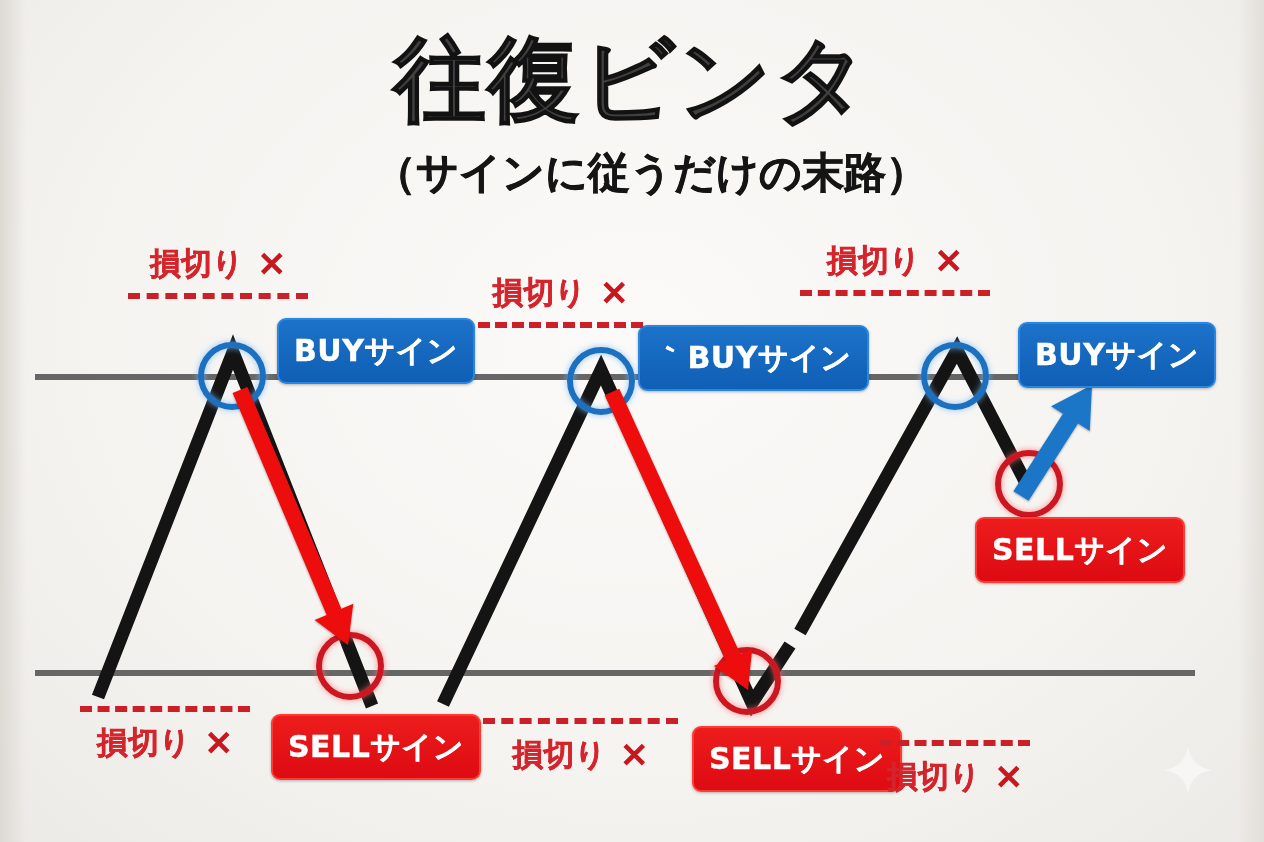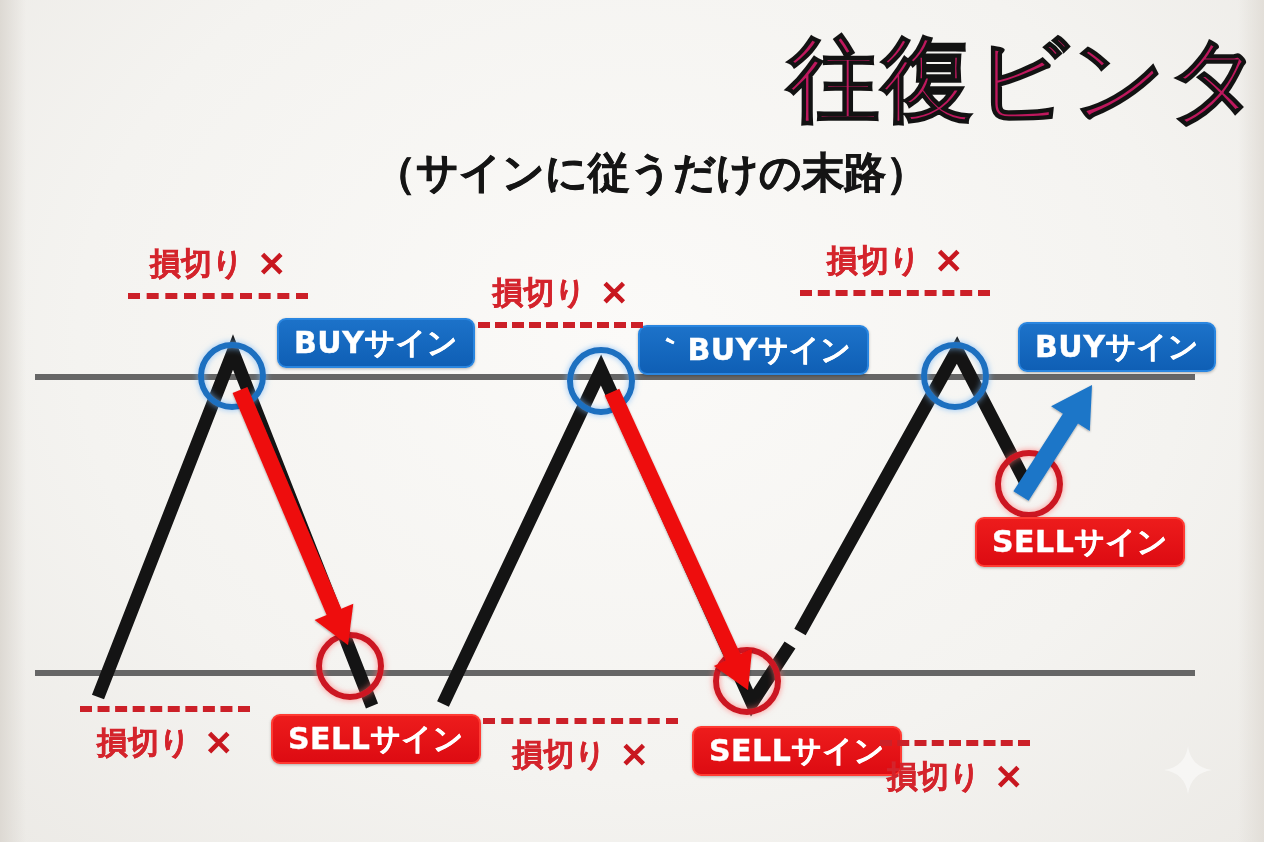--- a/index.html
+++ b/index.html
@@ -31,25 +31,25 @@
     position: absolute;
     right: 0; top: 0; width: 26px; height: 100%;
     background: linear-gradient(to left, #e2ded8 0%, rgba(244,243,240,0) 100%);
   }
 
   
   #title {
     position: absolute;
     left: 0; top: 32px;
     width: 1264px;
-    text-align: right;
+    text-align: center;
     font-size: 92px;
     line-height: 1.05;
     font-weight: 900;
-    color: #be185d;
+    color: #404040;
     letter-spacing: 2px;
     -webkit-text-stroke: 1.5px #121212;
   }
   #subtitle {
     position: absolute;
     left: 0; top: 148px;
     width: 1264px;
     text-align: center;
     font-size: 42px;
     line-height: 1.2;
@@ -68,21 +68,21 @@
     height: 842px;
   }
 
   
   .badge {
     position: absolute;
     display: flex;
     align-items: center;
     justify-content: center;
     height: 46px;
-    padding: 0 15px;
+    padding: 8px 15px;
     border-radius: 9px;
     color: #ffffff;
     font-size: 30px;
     font-weight: 900;
     letter-spacing: 0.5px;
     white-space: nowrap;
     box-shadow: 0 1px 3px rgba(0,0,0,0.28);
     -webkit-text-stroke: 0.4px #ffffff;
   }
   .badge-buy {

